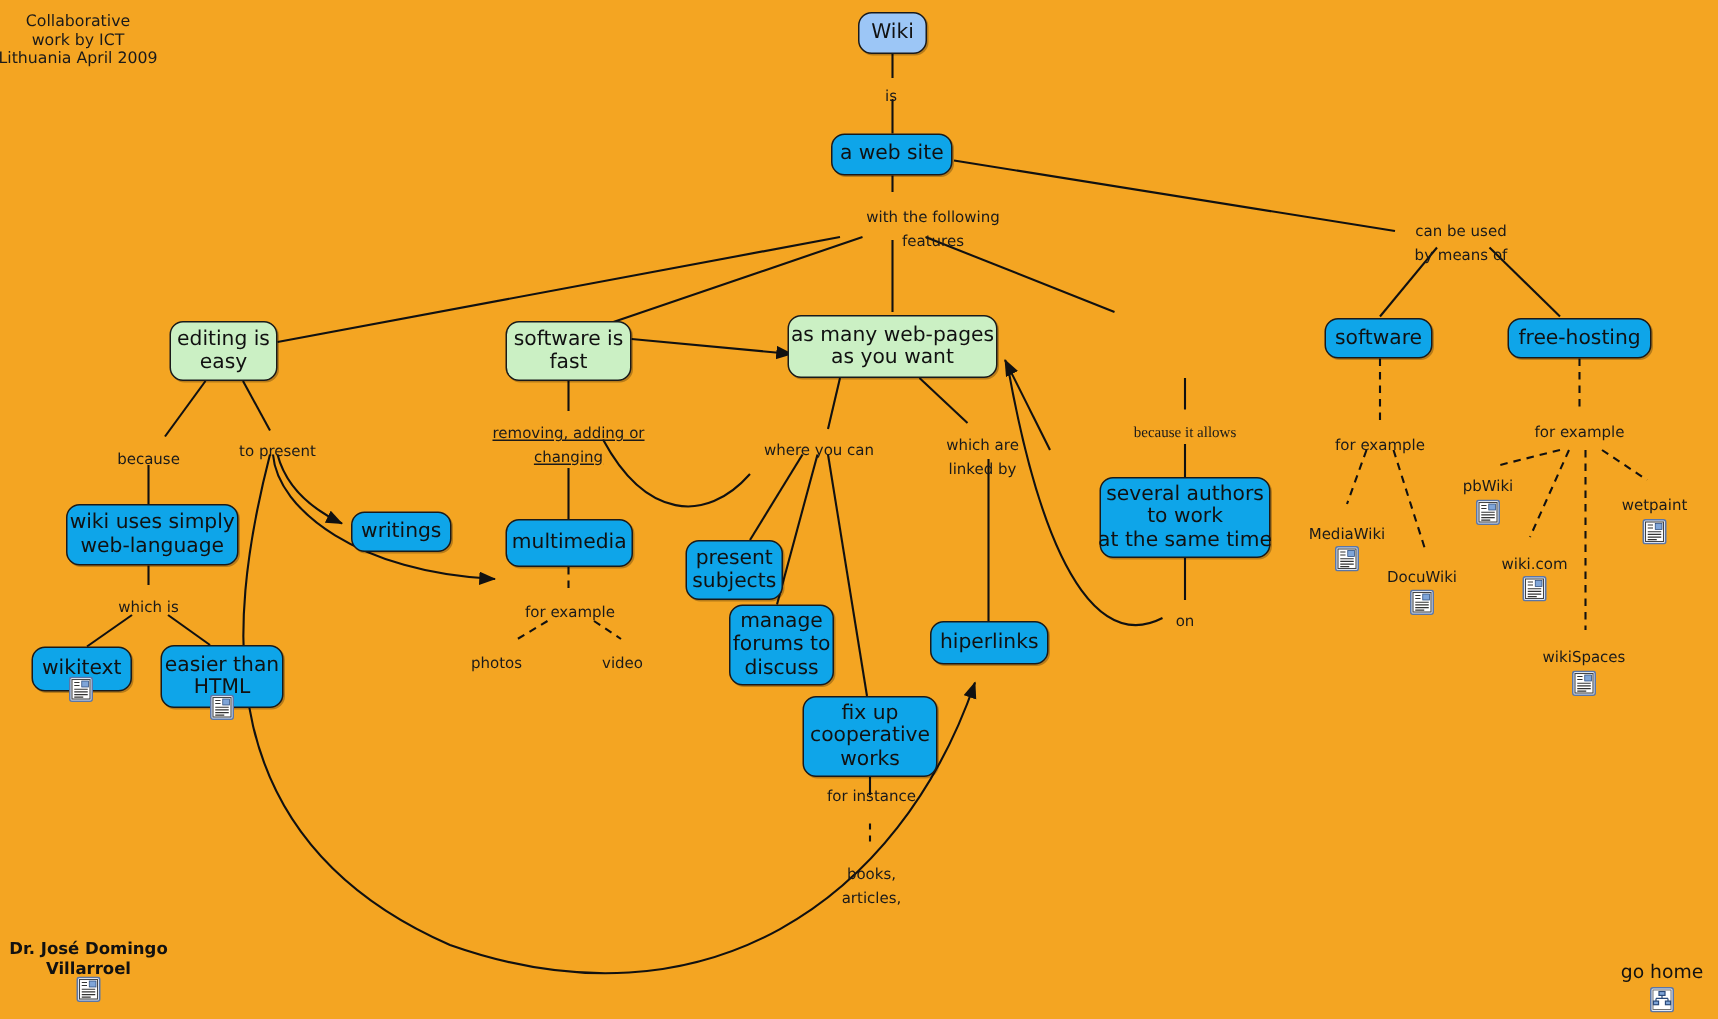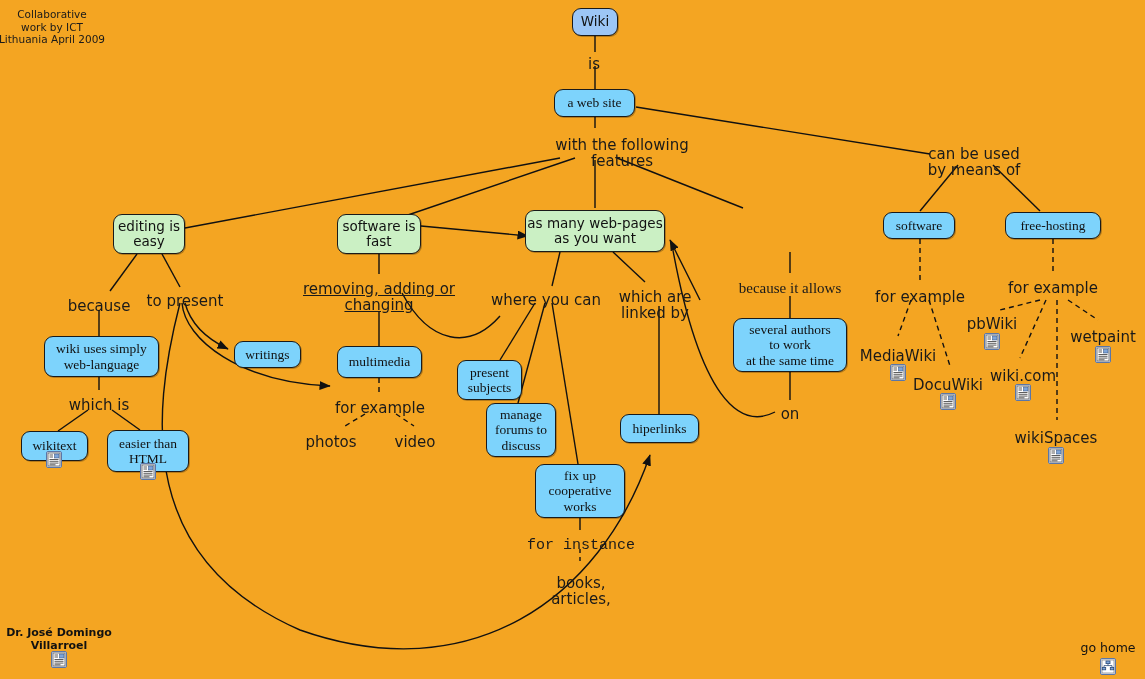--- a/index.html
+++ b/index.html
@@ -40,26 +40,26 @@
     text-align: center;
     display: flex;
     align-items: center;
     justify-content: center;
     padding: 3px 7px;
     white-space: pre;
     box-shadow: 1px 1px 0 rgba(0,0,0,0.25);
   }
   .node.blue  { background: #9CC6F6; }
   .node.green { background: #CBF0C4; }
-  .node.white { background: #7dd3fc; font-family: Liberation Serif, serif; }
+  .node.white { background: #0ea5e9; }
 
   .label {
     position: absolute;
     color: #1a1a1a;
-    font-size: 15px;
+    font-size: 10px;
     line-height: 15.5px;
     text-align: center;
     white-space: pre;
     transform: translateX(-50%);
   }
   .corner-note {
     position: absolute;
     font-size: 10.5px;
     line-height: 12.5px;
     color: #1a1a1a;
@@ -221,21 +221,21 @@
 changing</div>
   <div class="label" style="left:546px;  top:293px;">where you can</div>
   <div class="label" style="left:655px;  top:290px;">which are
 linked by</div>
   <div class="label" style="left:790px;  top:281px;font-family:Liberation Serif, serif;">because it allows</div>
   <div class="label" style="left:920px;  top:290px;">for example</div>
   <div class="label" style="left:1053px; top:281px;">for example</div>
   <div class="label" style="left:99px;   top:398px;">which is</div>
   <div class="label" style="left:380px; top:401px;">for example</div>
   <div class="label" style="left:790px;  top:407px;">on</div>
-  <div class="label" style="left:581px;  top:538px;font-family:Liberation Mono, monospace;">for instance</div>
+  <div class="label" style="left:581px;  top:524px;">for instance</div>
 
   <div class="label" style="left:898px;  top:349px;">MediaWiki</div>
   <div class="label" style="left:948px;  top:378px;">DocuWiki</div>
   <div class="label" style="left:992px;  top:317px;">pbWiki</div>
   <div class="label" style="left:1023px; top:369px;">wiki.com</div>
   <div class="label" style="left:1103px; top:330px;">wetpaint</div>
   <div class="label" style="left:1056px; top:431px;">wikiSpaces</div>
   <div class="label" style="left:331px; top:435px;">photos</div>
   <div class="label" style="left:415px; top:435px;">video</div>
   <div class="label" style="left:581px; top:576px;">books,

